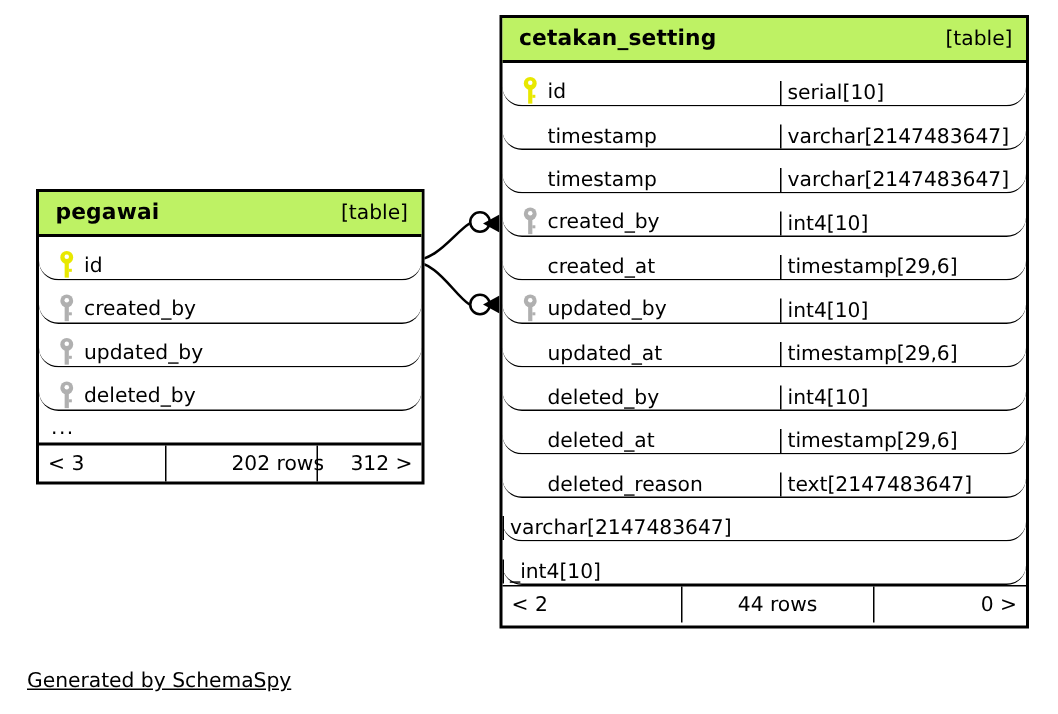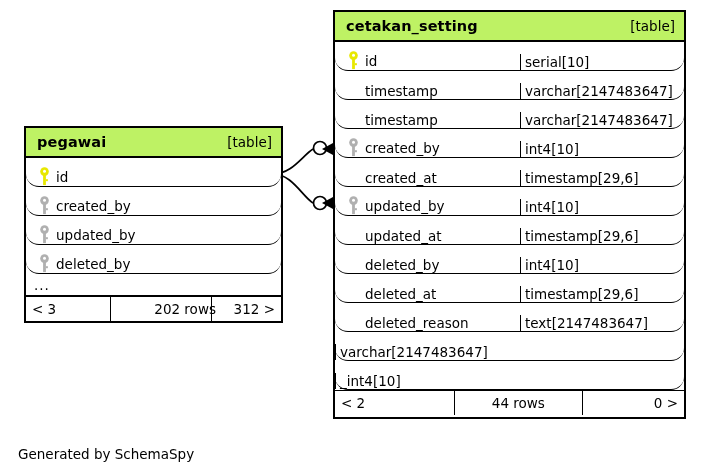--- a/index.html
+++ b/index.html
@@ -157,20 +157,21 @@
   #table-cetakan .foot-mid   { width: 38%; margin-left: 11px; }
   #table-cetakan .foot-right { width: 30%; }
 
   
   #caption {
     position: absolute;
     left: 18px;
     top: 446px;
     font-size: 13.5px;
     white-space: nowrap;
+    text-decoration: underline;
   }
 </style>
 </head>
 <body>
 
 <div id="diagram">
 
   <svg id="connectors" viewBox="0 0 705 476" xmlns="http://www.w3.org/2000/svg">
 
     <path d="M273,174 C292,174 302,156 313,149" fill="none" stroke="#000000" stroke-width="1.7"></path>

